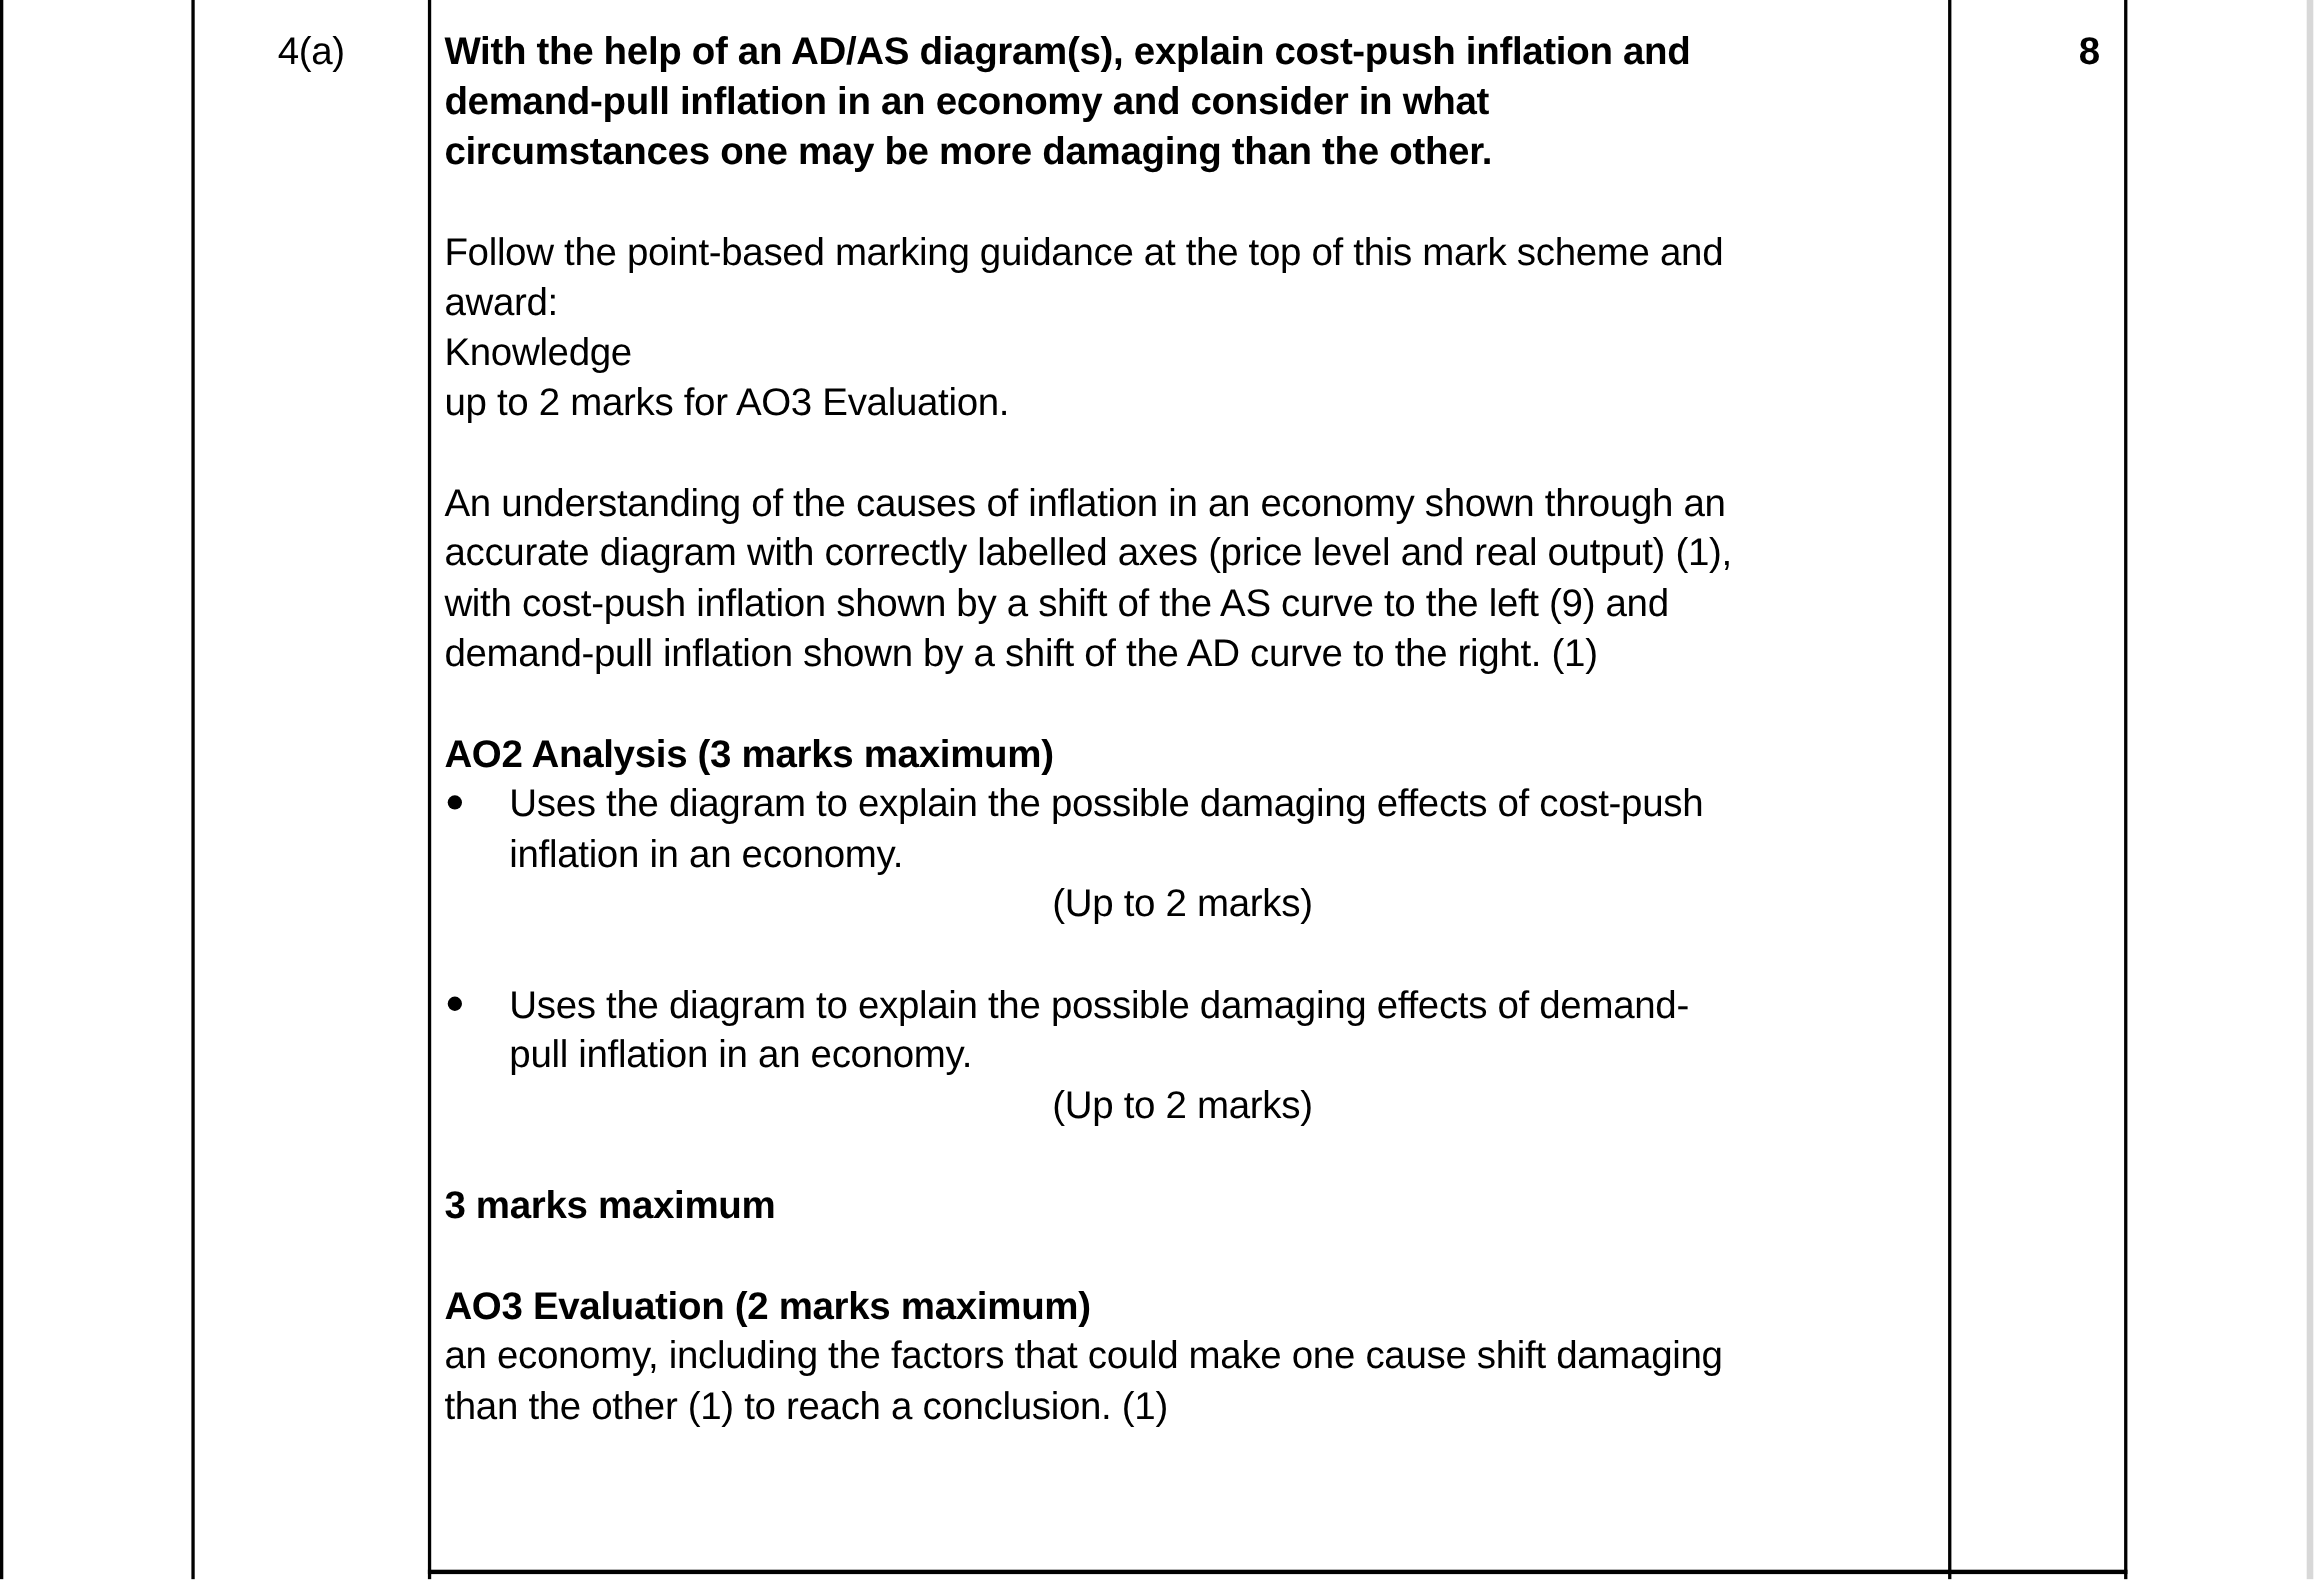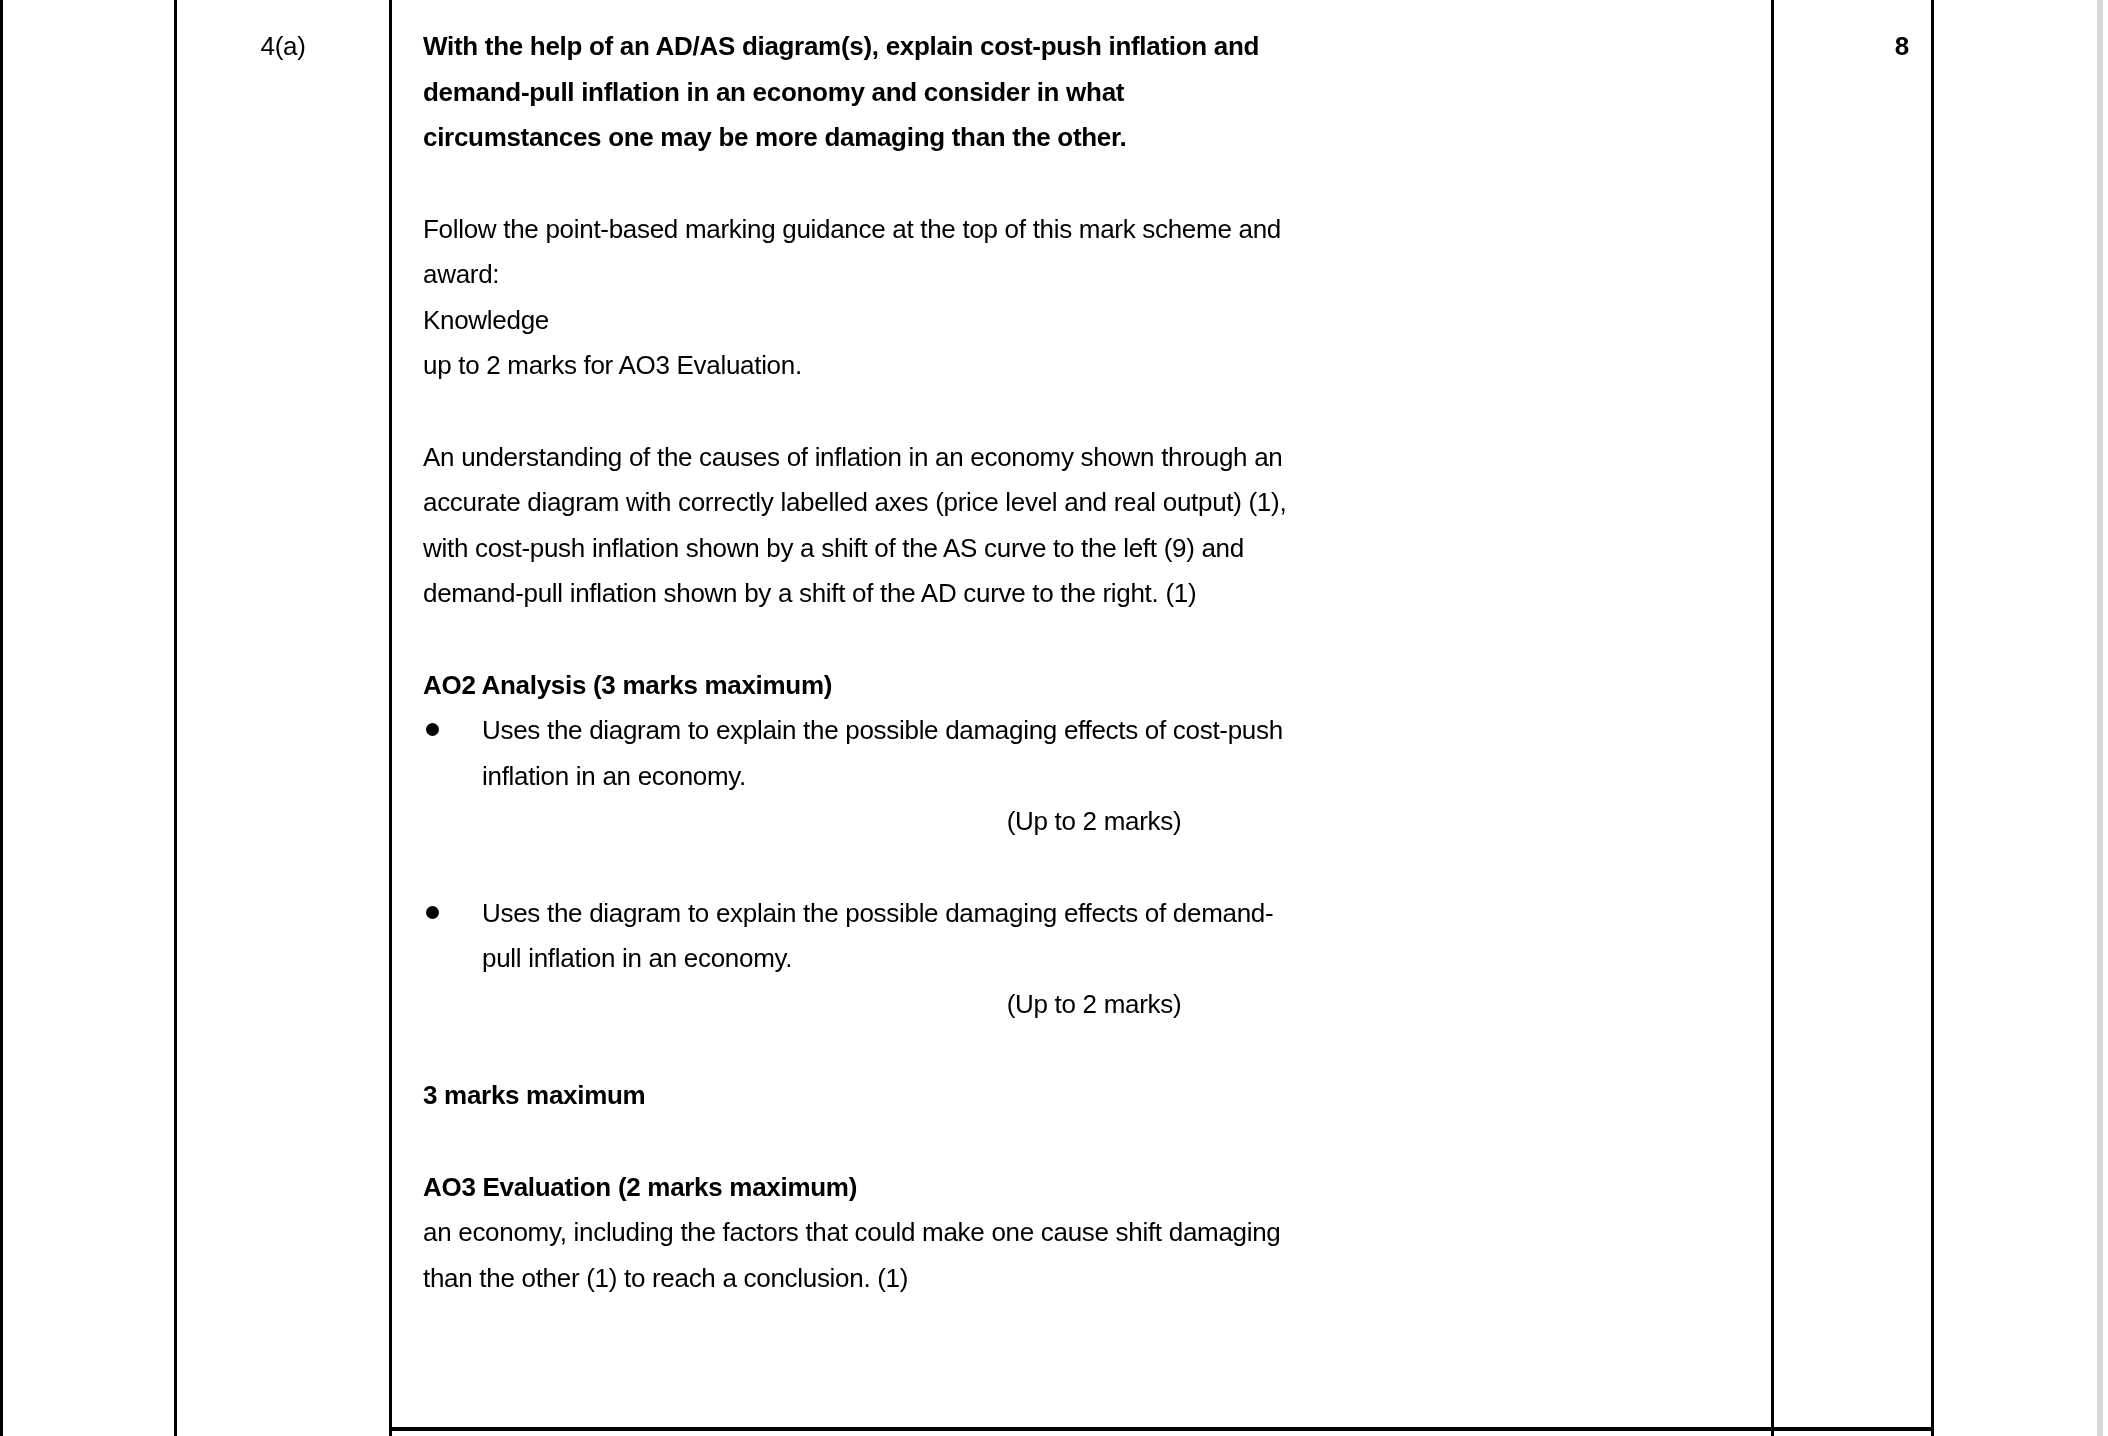--- a/index.html
+++ b/index.html
@@ -4,21 +4,21 @@
 <style>
   * { margin: 0; padding: 0; box-sizing: border-box; }
   html, body { background: #ffffff; }
   #page {
     position: relative;
     width: 2108px;
     height: 1436px;
     background: #ffffff;
     overflow: hidden;
     font-family: "Liberation Sans", "DejaVu Sans", sans-serif;
-    font-size: 26px;
+    font-size: 35px;
     line-height: 45.5px;
     letter-spacing: -0.3px;
     color: #000000;
   }
   .vline { position: absolute; top: 0; height: 1436px; width: 3px; background: #000000; }
   .vline-0 { left: 0; }
   .vline-1 { left: 174px; }
   .vline-2 { left: 389px; }
   .vline-3 { left: 1771px; }
   .vline-4 { left: 1931px; }
@@ -27,21 +27,21 @@
 
   .qnum-cell {
     position: absolute; left: 177px; top: 24px; width: 212px;
     text-align: center;
   }
   .marks-cell {
     position: absolute; left: 1774px; top: 24px; width: 157px;
     text-align: right; padding-right: 22px; font-weight: bold;
   }
   .content-cell {
-    position: absolute; left: 404px; top: 24px; width: 1379px;
+    position: absolute; left: 385px; top: 24px; width: 1379px;
     padding-left: 19px; padding-right: 18px;
   }
   .line { white-space: nowrap; height: 45.5px; }
   .bold { font-weight: bold; }
   .mt { margin-top: 46px; }
   .bullet-item { position: relative; padding-left: 59px; }
   .bullet-dot {
     position: absolute; left: 3px; top: 15px;
     width: 13px; height: 13px; border-radius: 50%; background: #000000;
   }

